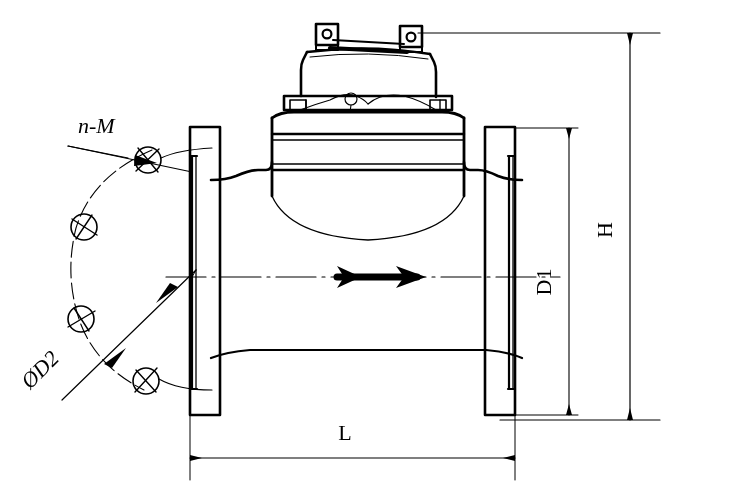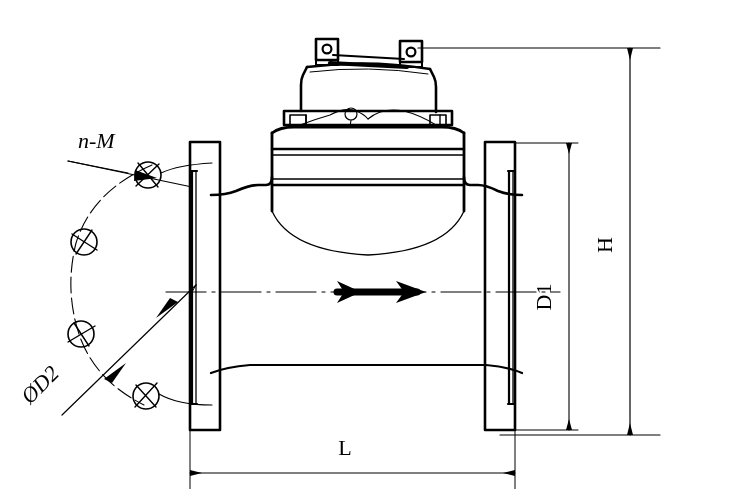--- a/index.html
+++ b/index.html
@@ -2,21 +2,21 @@
 <html><head>
 <meta charset="utf-8">
 <title>Water Meter Technical Drawing</title>
 <style>
   html,body{margin:0;padding:0;background:#ffffff;}
   body{
     width:731px;height:489px;
     font-family:"Liberation Serif", serif;
     overflow:hidden;position:relative;
   }
-  #drawing-root{position:absolute;left:0;top:0;width:731px;height:471px;margin-top:15px;}
+  #drawing-root{position:absolute;left:0;top:0;width:731px;height:471px;}
   svg{display:block;}
   .lbl{
     font-family:"Liberation Serif", serif;
     fill:#000;
     font-size:22px;
     font-style:italic;
   }
   .lbl-up{font-style:normal;}
 </style>
 </head>

